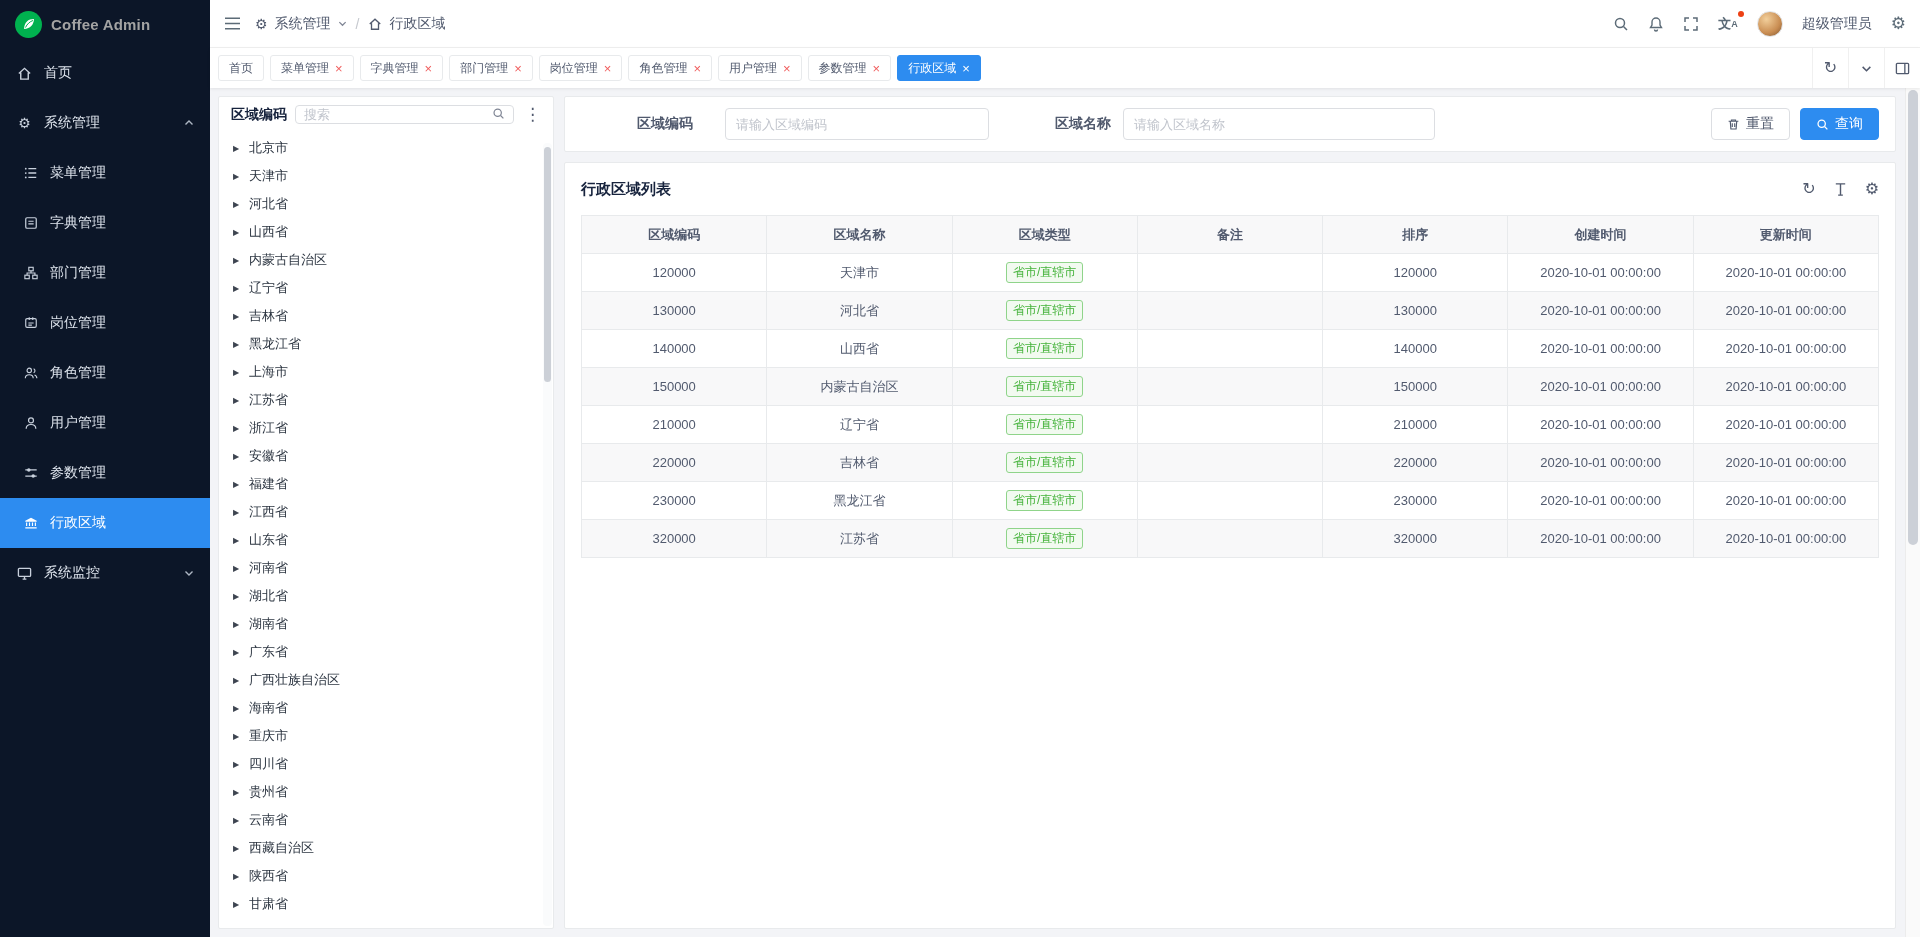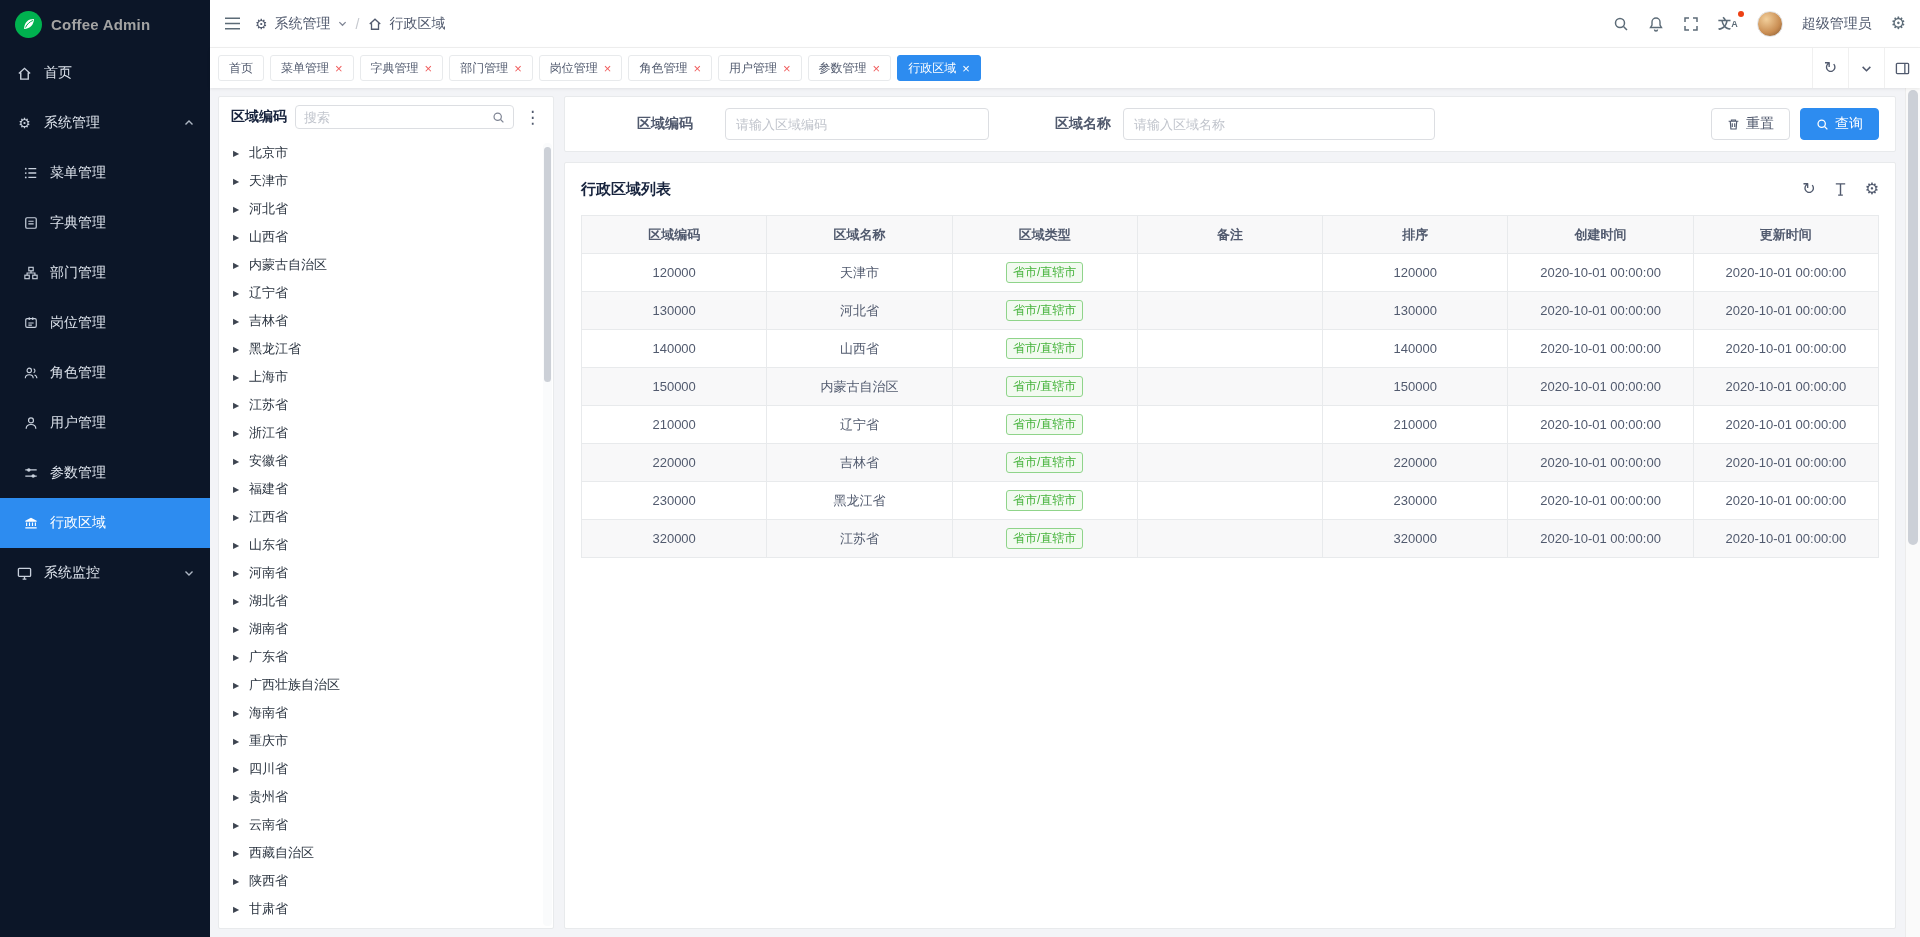--- a/index.html
+++ b/index.html
@@ -45,21 +45,21 @@
   .tag-close{color:#f05c5c;font-size:13px;line-height:1}
   .tag.active .tag-close{color:#fff}
   .tag-tool{width:36px;height:100%;display:flex;align-items:center;justify-content:center;border-left:1px solid #f0f0f0;color:#515a6e;cursor:pointer;flex-shrink:0}
 
   .content{flex:1;display:flex;gap:10px;padding:8px 24px 8px 8px;overflow:hidden;background:#f3f4f7;position:relative}
 
   
   .tree-card{width:336px;flex-shrink:0;background:#fff;border:1px solid #e8eaec;border-radius:2px;display:flex;flex-direction:column;position:relative;overflow:hidden}
   .tree-head{display:flex;align-items:center;gap:8px;padding:8px 10px 6px 12px}
   .tree-title{font-weight:bold;color:#17233d;font-size:14px;white-space:nowrap}
-  .tree-search{flex:1;height:19px;border:1px solid #dcdee2;border-radius:4px;display:flex;align-items:center;padding:11px 8px;gap:6px;background:#fff}
+  .tree-search{flex:1;height:19px;border:1px solid #dcdee2;border-radius:4px;display:flex;align-items:flex-start;padding:1px 8px;gap:6px;background:#fff}
   .tree-search input{border:0;outline:0;flex:1;font-size:13px;min-width:0;color:#515a6e}
   .tree-search input::placeholder{color:#c0c4cc}
   .tree-search .icon{color:#808695}
   .dots{font-size:17px;color:#515a6e;cursor:pointer;padding:0 2px}
   .tree-list{flex:1;overflow:hidden;padding:4px 10px 0 12px}
   .tree-item{height:28px;display:flex;align-items:center;gap:8px;font-size:13px;color:#2b3440;cursor:pointer}
   .tree-caret{font-size:8px;color:#3d4450;width:10px;text-align:center}
   .tree-scrollbar{position:absolute;right:1px;top:46px;bottom:2px;width:9px;background:#fafbfc;border-radius:4px}
   .tree-scrollbar .thumb{position:absolute;top:4px;left:1px;width:7px;height:235px;background:#ccd0d7;border-radius:4px}
 

